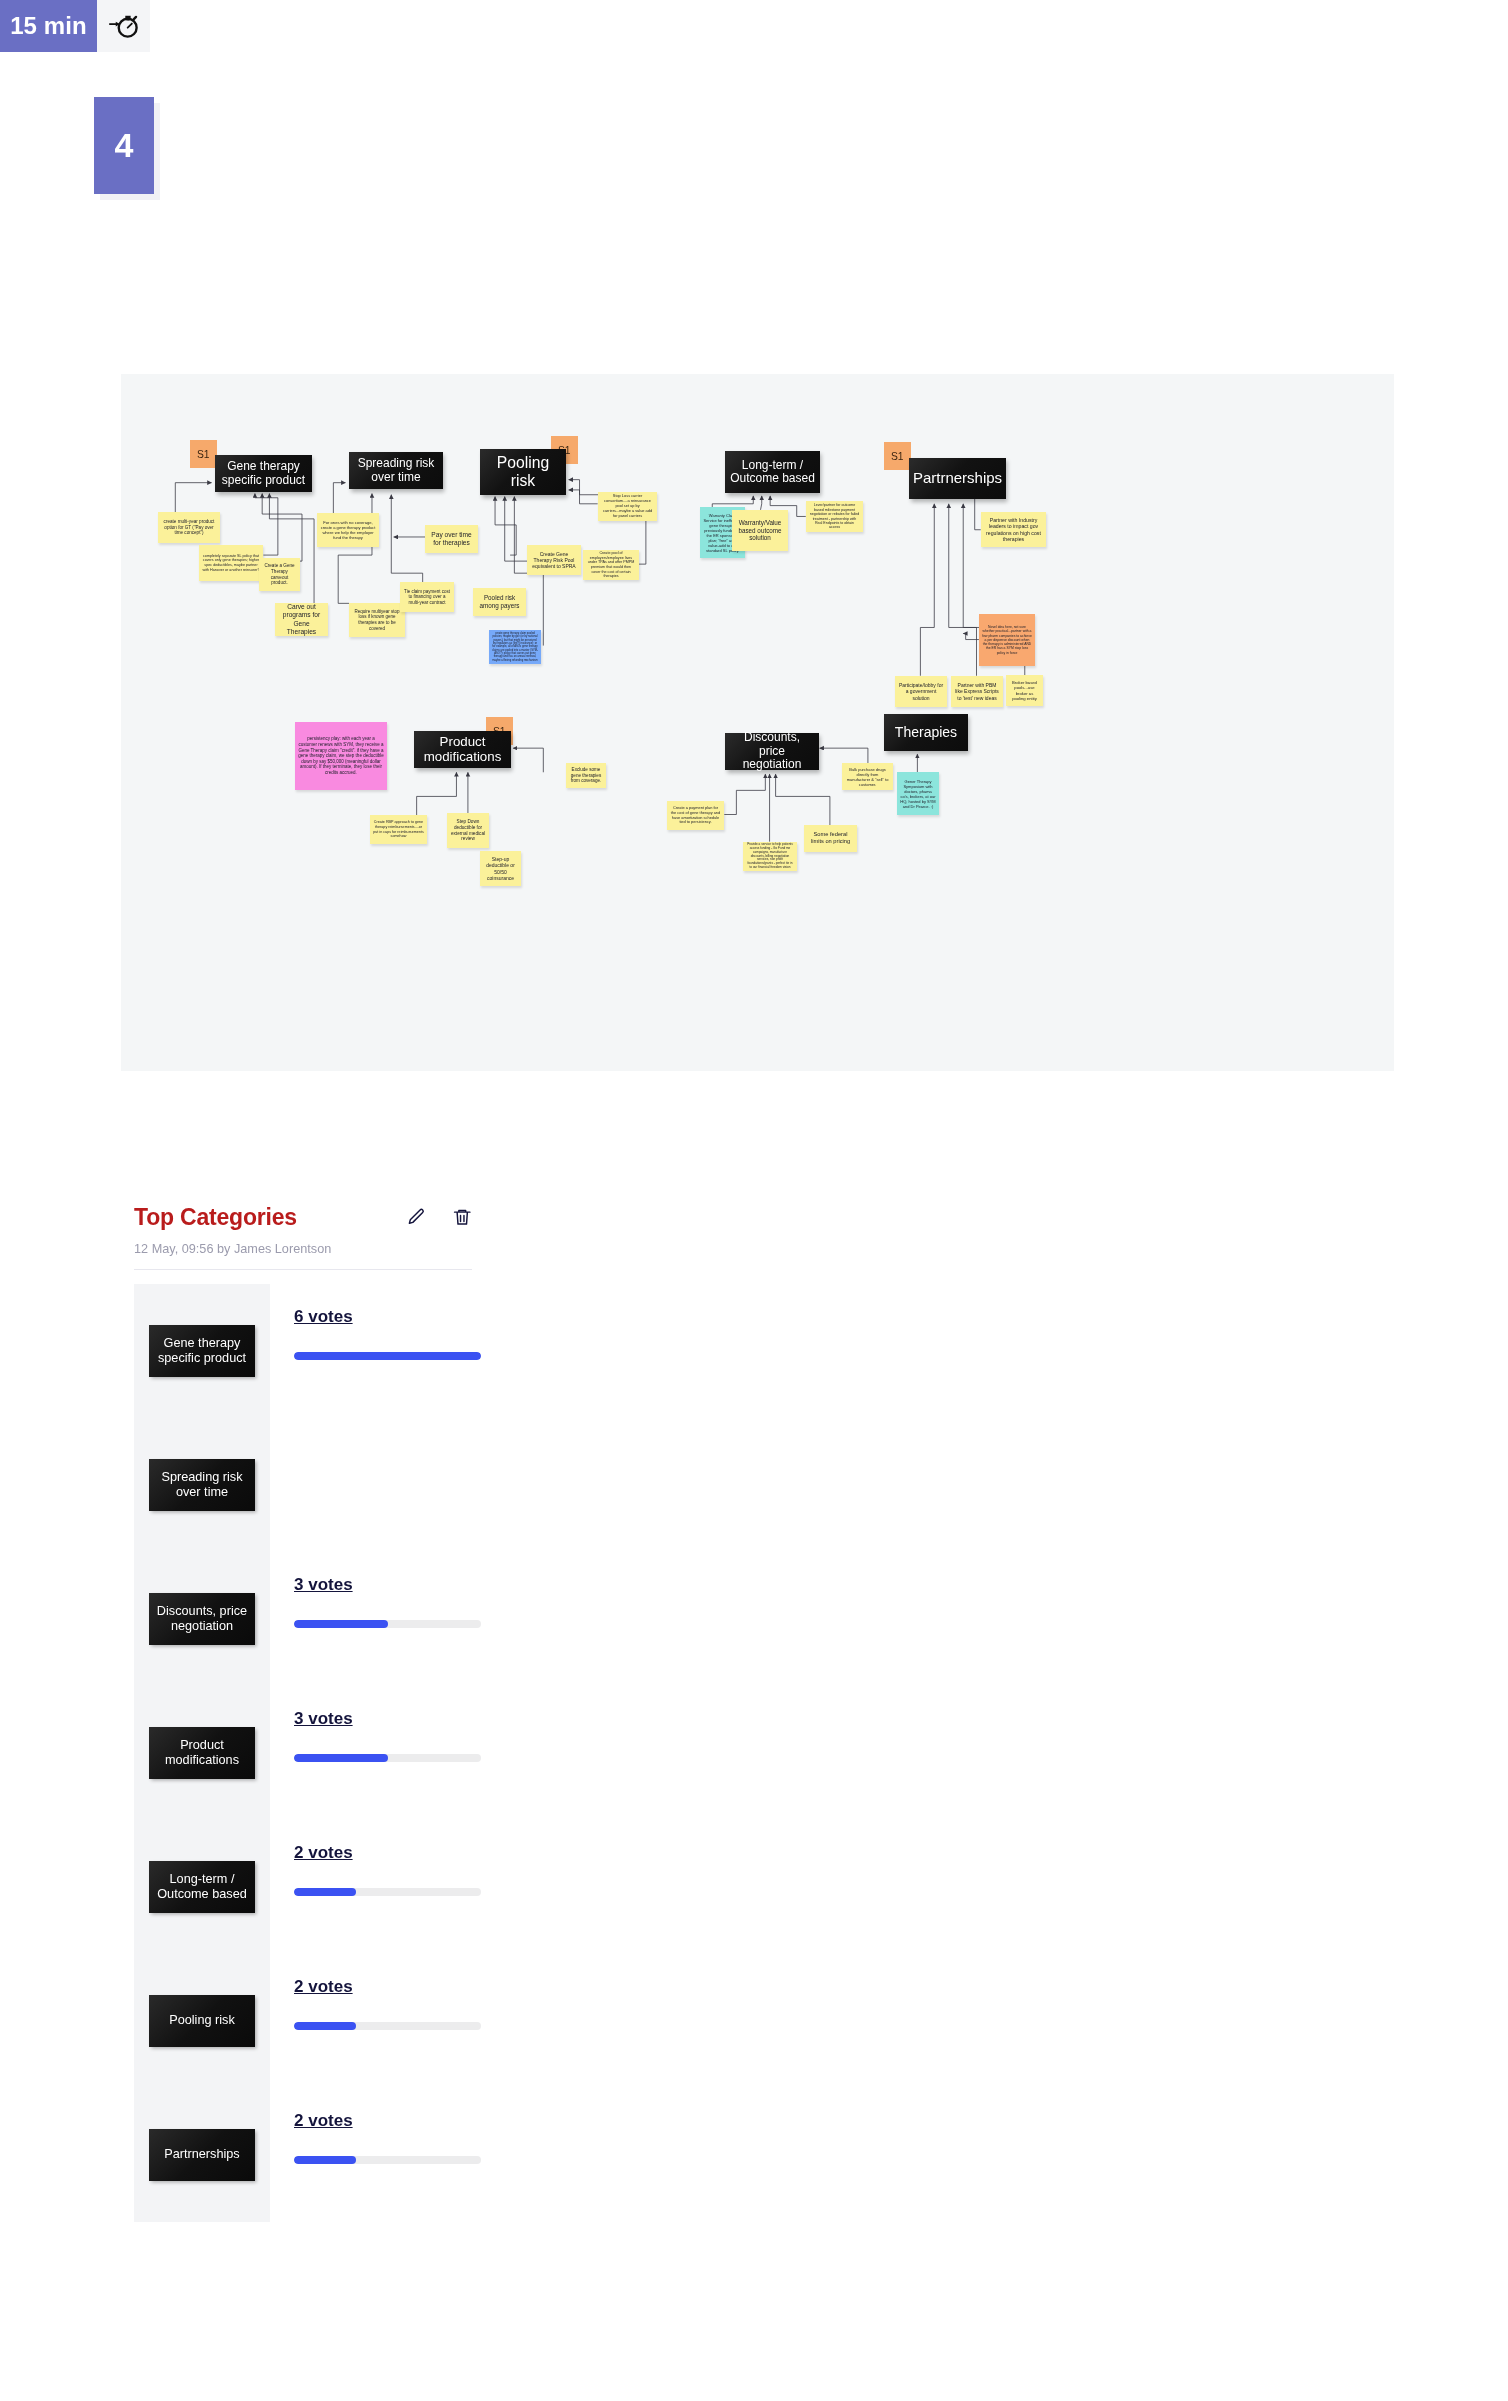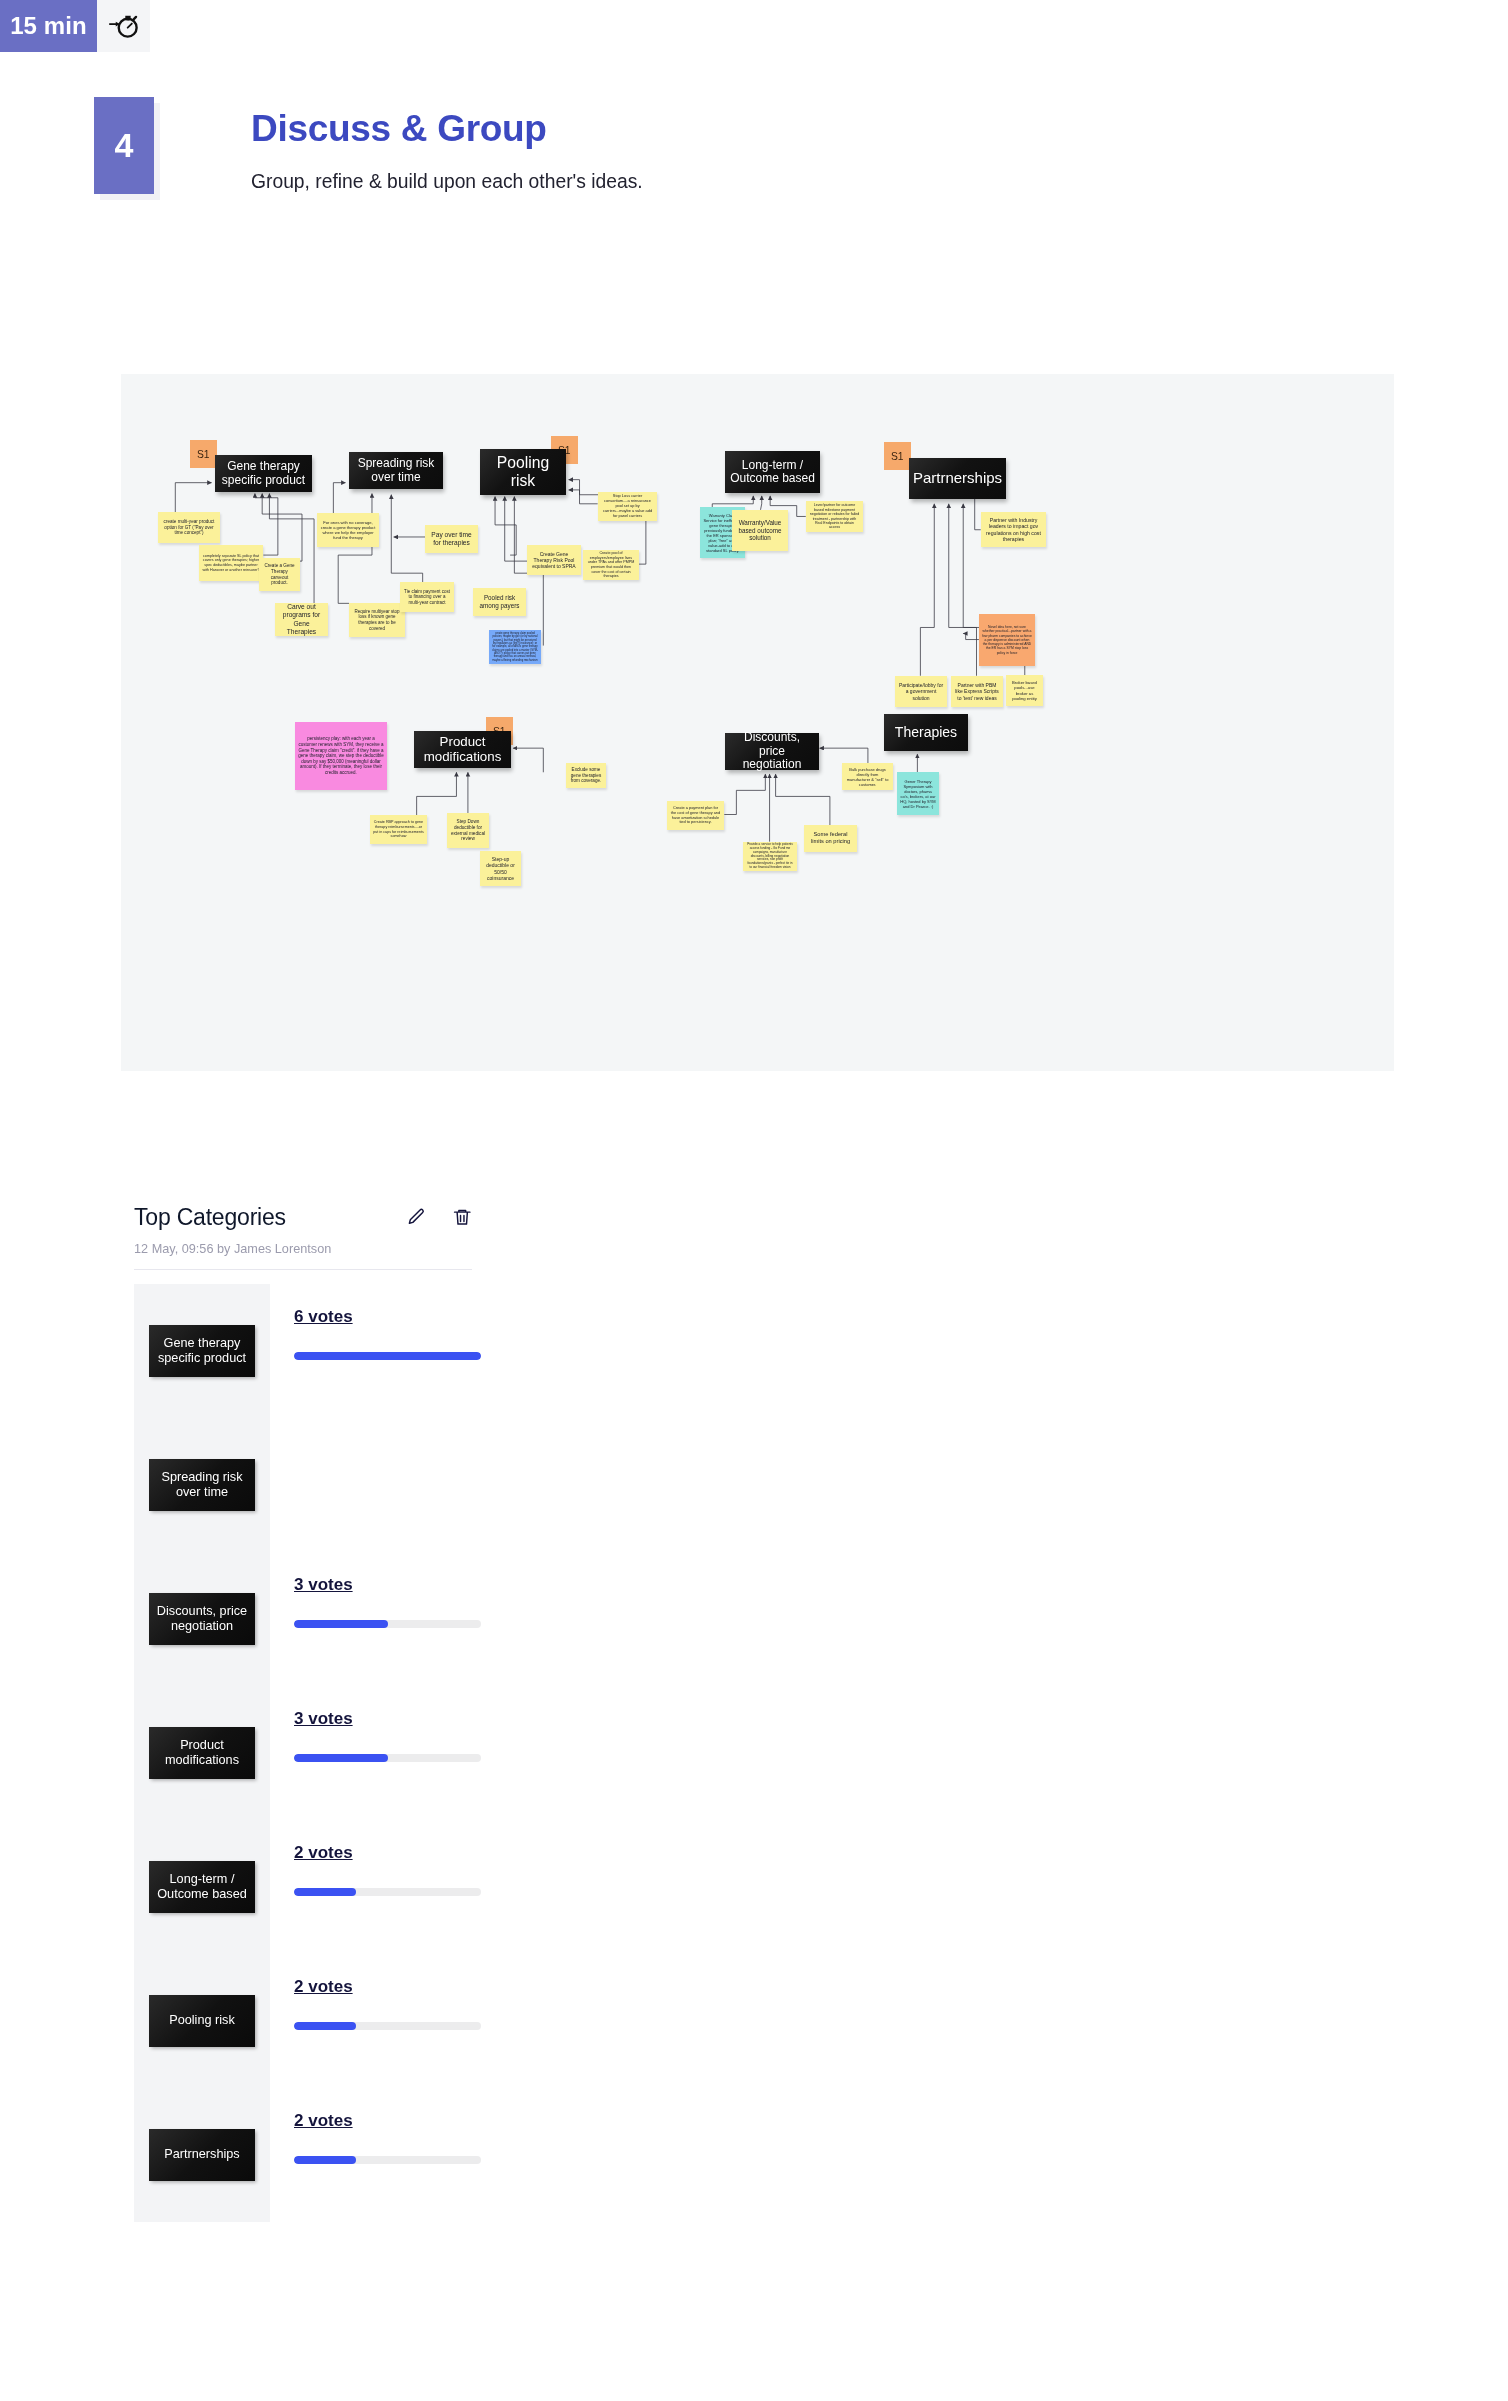--- a/index.html
+++ b/index.html
@@ -39,21 +39,21 @@
   .note.blue  { background:#76a9f9; }
   .note.cyan  { background:#8ce5dc; }
   .note.pink  { background:#f98ae0; }
   .note.orange{ background:#f9a86f; }
 
   .svg-links { position:absolute; left:0; top:0; width:1273px; height:697px; pointer-events:none; }
 
   
   .tc { position:absolute; left:134px; top:1204px; width:1207px; }
   .tc-head { display:flex; align-items:center; width:338px; }
-  .tc-title { font-size:23px; font-weight:normal; color:#0f172a; letter-spacing:-0.2px; }
+  .tc-title { font-size:23px; font-weight:bold; color:#b91c1c; letter-spacing:-0.2px; }
   .tc-actions { margin-left:auto; display:flex; gap:25px; align-items:center; }
   .tc-actions svg { display:block; }
   .tc-meta { margin-top:11px; font-size:12.7px; color:#9b9bad; }
   .tc-rule { margin-top:13.3px; width:338px; height:1.2px; background:#e7e7ee; }
 
   .vote-list { margin-top:13.3px; }
   .vote-row { display:flex; align-items:stretch; height:134px; }
   .thumb-box { width:136px; background:#f3f4f6; display:flex; align-items:center; justify-content:center; flex:0 0 136px; }
   .thumb { width:106px; height:52px; background:#101010; color:#fff; display:flex; align-items:center;
            justify-content:center; text-align:center; font-size:12.7px; line-height:1.18; padding:1.8px 3.6px;
@@ -78,24 +78,20 @@
       <rect x="31" y="12" width="5" height="4" fill="#111"></rect>
       <path d="M43 14 l4 -4" stroke="#111" stroke-width="4" stroke-linecap="round"></path>
       <path d="M33 28 L40 21" stroke="#111" stroke-width="3" stroke-linecap="round"></path>
     </svg>
   </div>
 </div>
 
 <div class="step-head">
   <div class="step-num-shadow"></div>
   <div class="step-num">4</div>
-  <div class="step-text">
-    <div class="step-title">Discuss &amp; Group</div>
-    <div class="step-sub">Group, refine &amp; build upon each other's ideas.</div>
-  </div>
 </div>
 
 <div class="board">
   <div class="board-inner" id="board-inner">
     <svg class="svg-links" id="links" viewBox="0 0 2110 1155">
         <defs>
           <marker id="ah" markerWidth="7" markerHeight="7" refX="5.5" refY="3" orient="auto">
             <path d="M0,0 L6,3 L0,6 z" fill="#3a3a44"></path>
           </marker>
         </defs>

